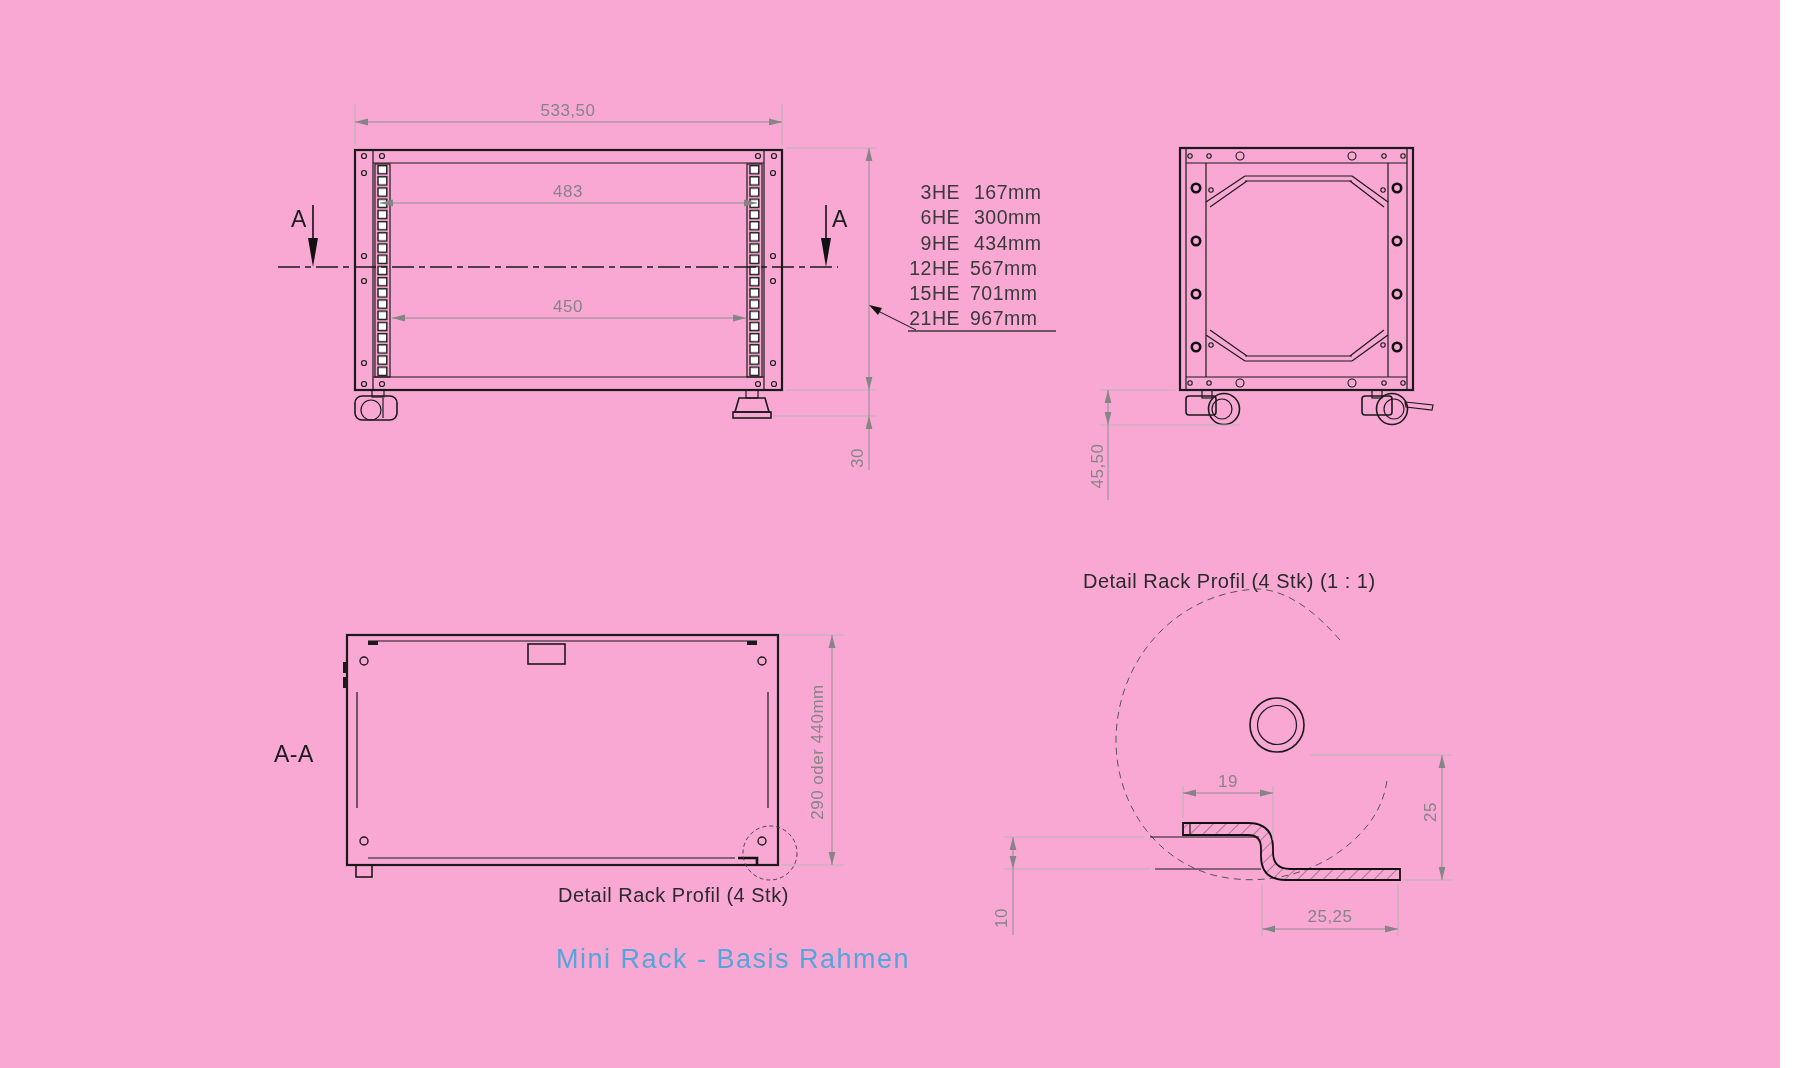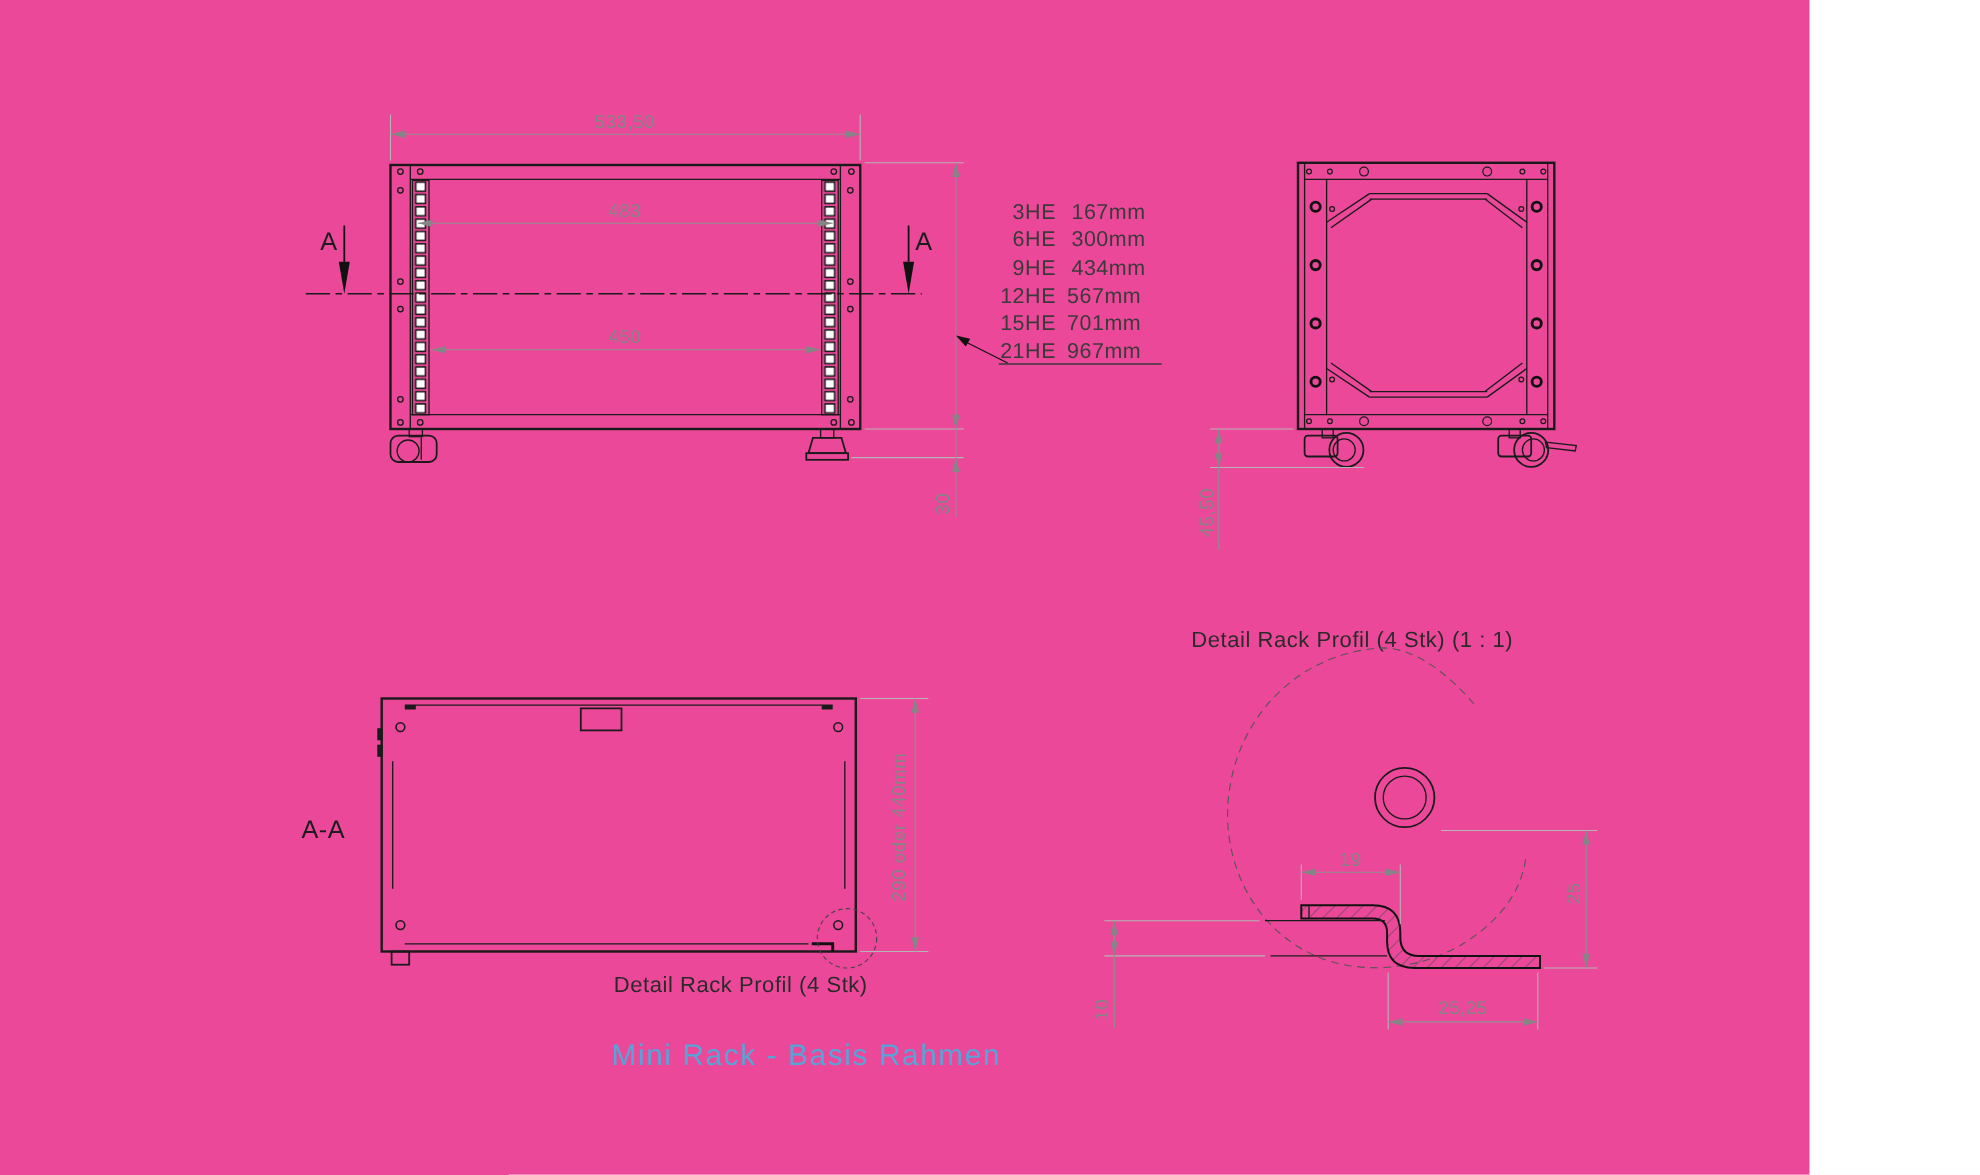--- a/index.html
+++ b/index.html
@@ -1,16 +1,16 @@
 <!DOCTYPE html>
 <html><head>
 <meta charset="utf-8">
 <style>
   html,body{margin:0;padding:0;background:#fff;}
-  .canvas{position:relative;width:1645px;height:1068px;background:#ec4899;overflow:hidden;
+  .canvas{position:relative;width:1780px;height:1068px;background:#f9a8d4;overflow:hidden;
           font-family:"Liberation Sans", sans-serif;}
   svg{position:absolute;left:0;top:0;}
   text{font-family:"Liberation Sans", sans-serif;letter-spacing:.5px;}
   .dim{fill:#858585;font-size:17px;}
   .dimv{fill:#858585;font-size:17px;}
   .lbl{fill:#1c1c1c;font-size:23px;}
   .he{fill:#3a3a3a;font-size:19.5px;}
   .cap{fill:#2a2a2a;font-size:20px;}
   .blue{font-size:27px;letter-spacing:1.5px;}
   .thin{stroke:#1a1a1a;stroke-width:1.2;fill:none;}

